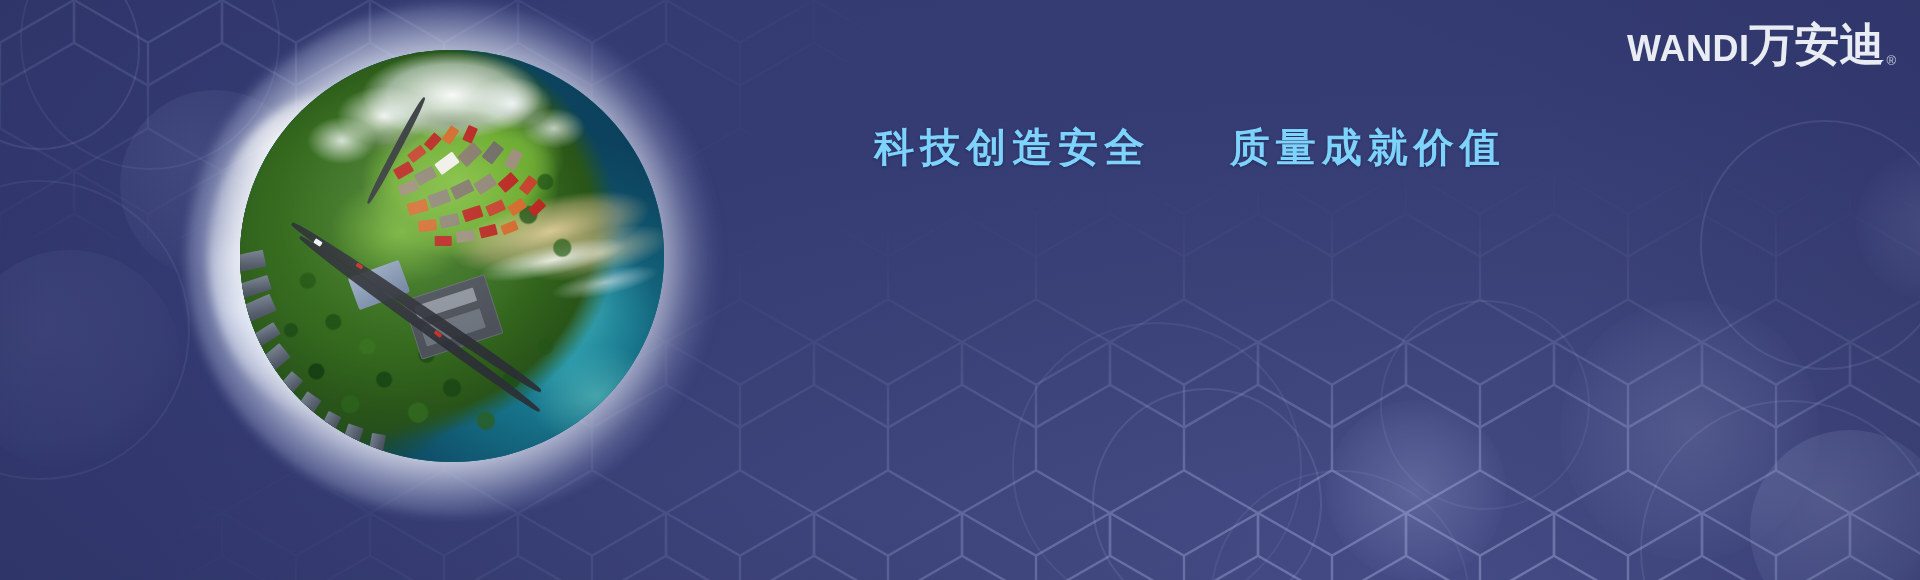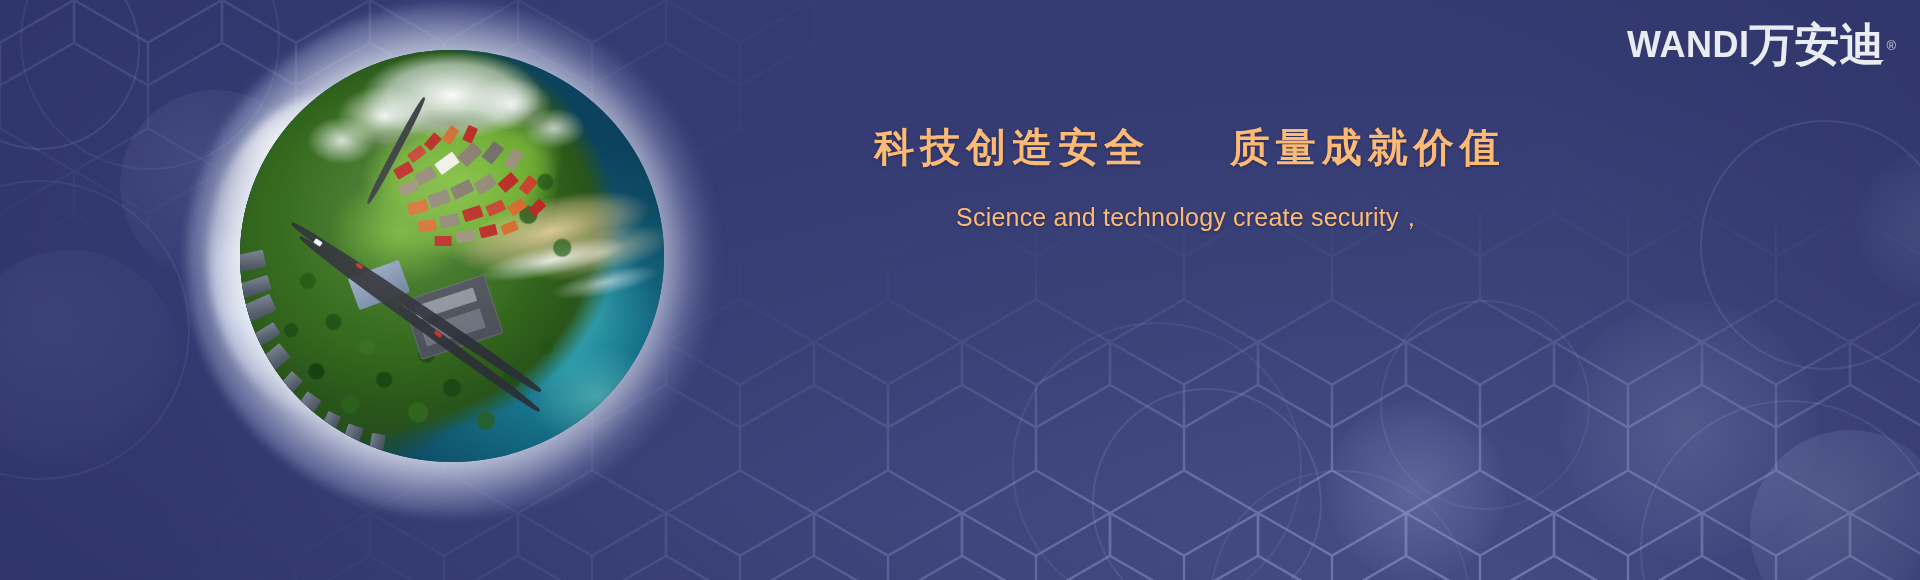--- a/index.html
+++ b/index.html
@@ -157,40 +157,40 @@
   
   .tower{position:absolute;background:linear-gradient(100deg,#7e8896,#59616e 55%,#434a56);border-radius:1px;}
   
   .plant{position:absolute;background:#4d5159;border:1px solid #666b74;border-radius:2px;}
   .plant-roof{position:absolute;background:#8e949d;border-radius:1px;}
   .bluebarn{position:absolute;background:linear-gradient(160deg,#9fb0c8,#6c7f9c);border-radius:2px;}
 
   
   #logo{
     position:absolute;right:24px;top:22px;
-    display:flex;align-items:center;
+    display:flex;align-items:flex-end;
     color:#e9ecf3;
     user-select:none;
   }
   #logo .lg-en{
     font-size:36px;font-weight:700;letter-spacing:.5px;line-height:1;
     font-family:"Liberation Sans","DejaVu Sans",sans-serif;
   }
   #logo .lg-cn{
     font-size:45px;font-weight:700;line-height:1;letter-spacing:0px;
     font-family:"DejaVu Sans","Liberation Sans",sans-serif;
   }
   #logo .lg-r{
     font-size:13px;line-height:1;margin-left:2px;margin-top:1px;color:#c9cfdd;
   }
 
   
   #copy{
     position:absolute;left:760px;top:120px;width:860px;
-    text-align:center;color:#fdba74;
+    text-align:center;color:#7dd3fc;
   }
   #headline{
     font-family:"DejaVu Sans","Liberation Sans",sans-serif;
     font-size:40px;font-weight:700;letter-spacing:6px;
     white-space:pre;
     text-shadow:0 1px 3px rgba(16,20,52,.45);
     margin:0 0 26px 0;
   }
   .sub{
     font-family:"Liberation Sans","DejaVu Sans",sans-serif;
@@ -336,16 +336,15 @@
   </div>
 
   <div id="logo">
     <span class="lg-en">WANDI</span>
     <span class="lg-cn">万安迪</span>
     <span class="lg-r">®</span>
   </div>
 
   <div id="copy">
     <h1 id="headline">科技创造安全    质量成就价值</h1>
-    <div class="sub">Science and technology create security，</div>
   </div>
 
 </div>
 
 </body></html>

